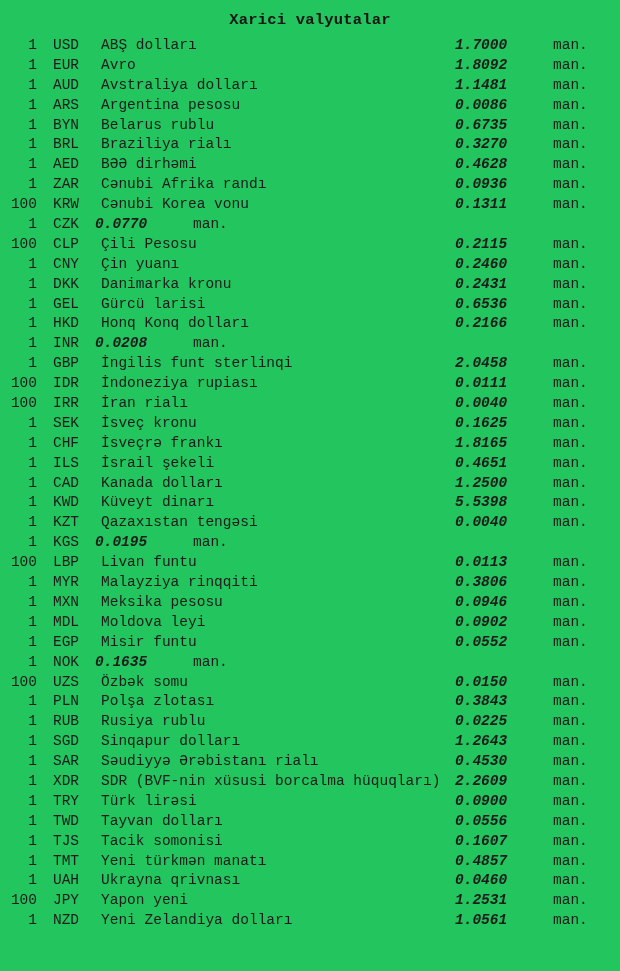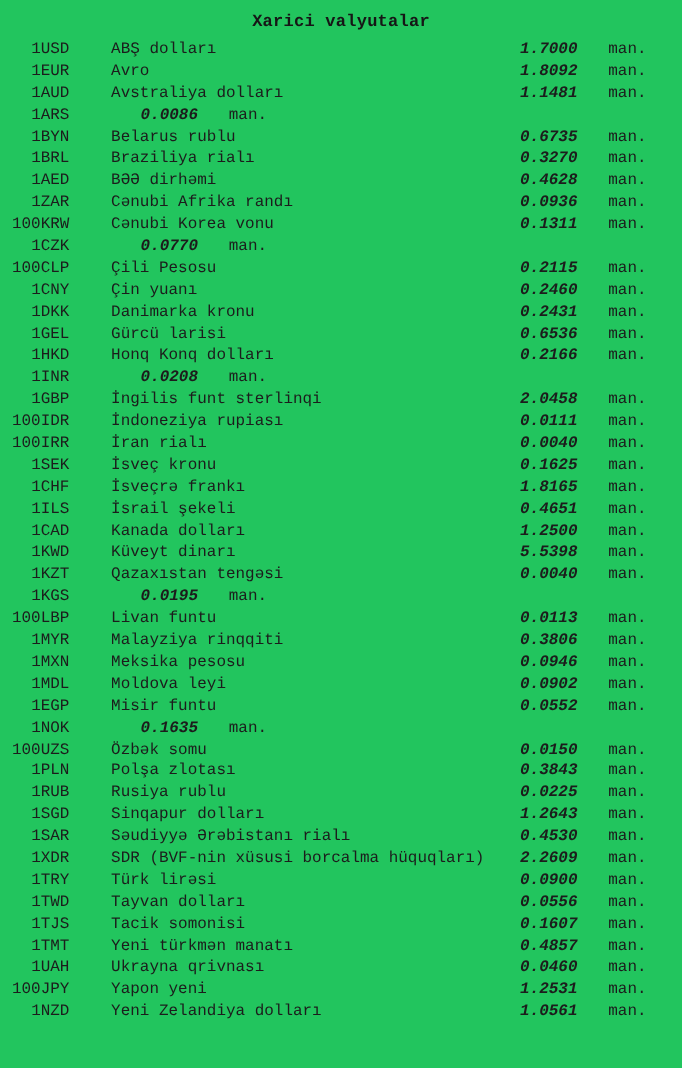--- a/index.html
+++ b/index.html
@@ -36,36 +36,36 @@
     font-size: 14.5px;
     line-height: 19.9px;
     white-space: nowrap;
   }
   .qty {
     flex: 0 0 37px;
     text-align: right;
   }
   .code {
     flex: 0 0 58px;
-    text-align: left;
+    text-align: center;
   }
   .name {
     flex: 1 1 auto;
     padding-left: 6px;
     overflow: hidden;
   }
   .rate {
     flex: 0 0 85px;
-    text-align: right;
+    text-align: left;
     font-weight: bold;
     font-style: italic;
   }
   .unit {
     flex: 0 0 39px;
-    margin-left: 28px;
+    margin-left: 13px;
     margin-right: 28px;
     text-align: left;
   }
 </style>
 </head>
 <body>
 
 <div class="page">
   <h1 class="title">Xarici valyutalar</h1>
   <div class="rows" id="rows">
@@ -89,20 +89,21 @@
     <span class="qty">1</span>
     <span class="code">AUD</span>
     <span class="name">Avstraliya dolları</span>
     <span class="rate">1.1481</span>
     <span class="unit">man.</span>
   </div>
 
   <div class="row">
     <span class="qty">1</span>
     <span class="code">ARS</span>
+    <span class="name">Argentina pesosu</span>
     <span class="rate">0.0086</span>
     <span class="unit">man.</span>
   </div>
 
   <div class="row">
     <span class="qty">1</span>
     <span class="code">BYN</span>
     <span class="name">Belarus rublu</span>
     <span class="rate">0.6735</span>
     <span class="unit">man.</span>

